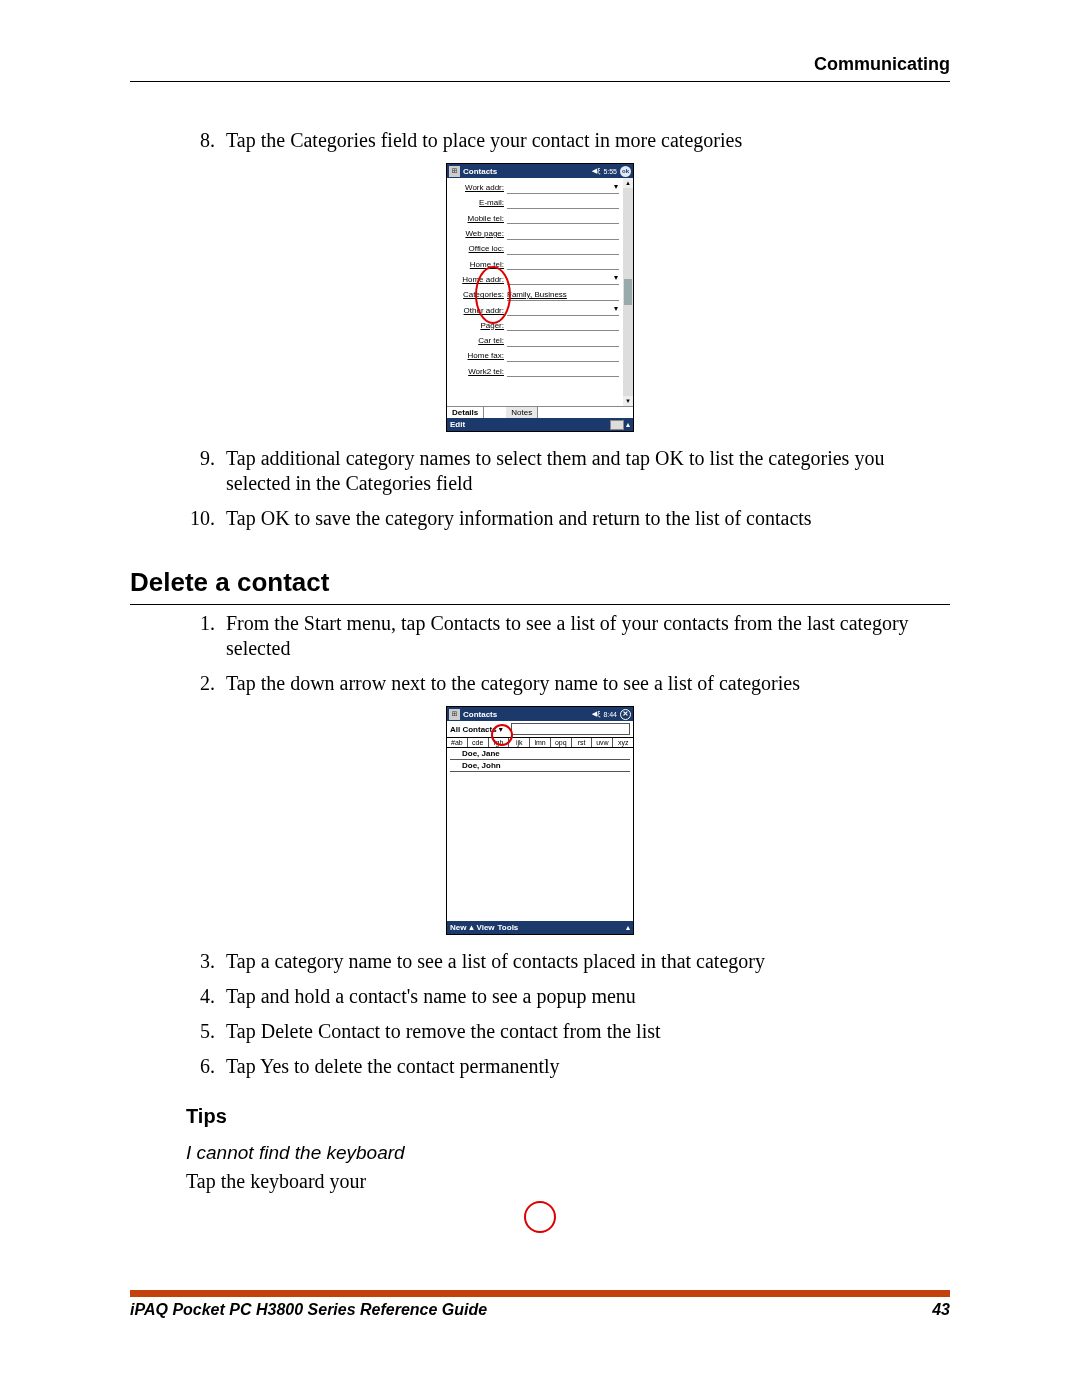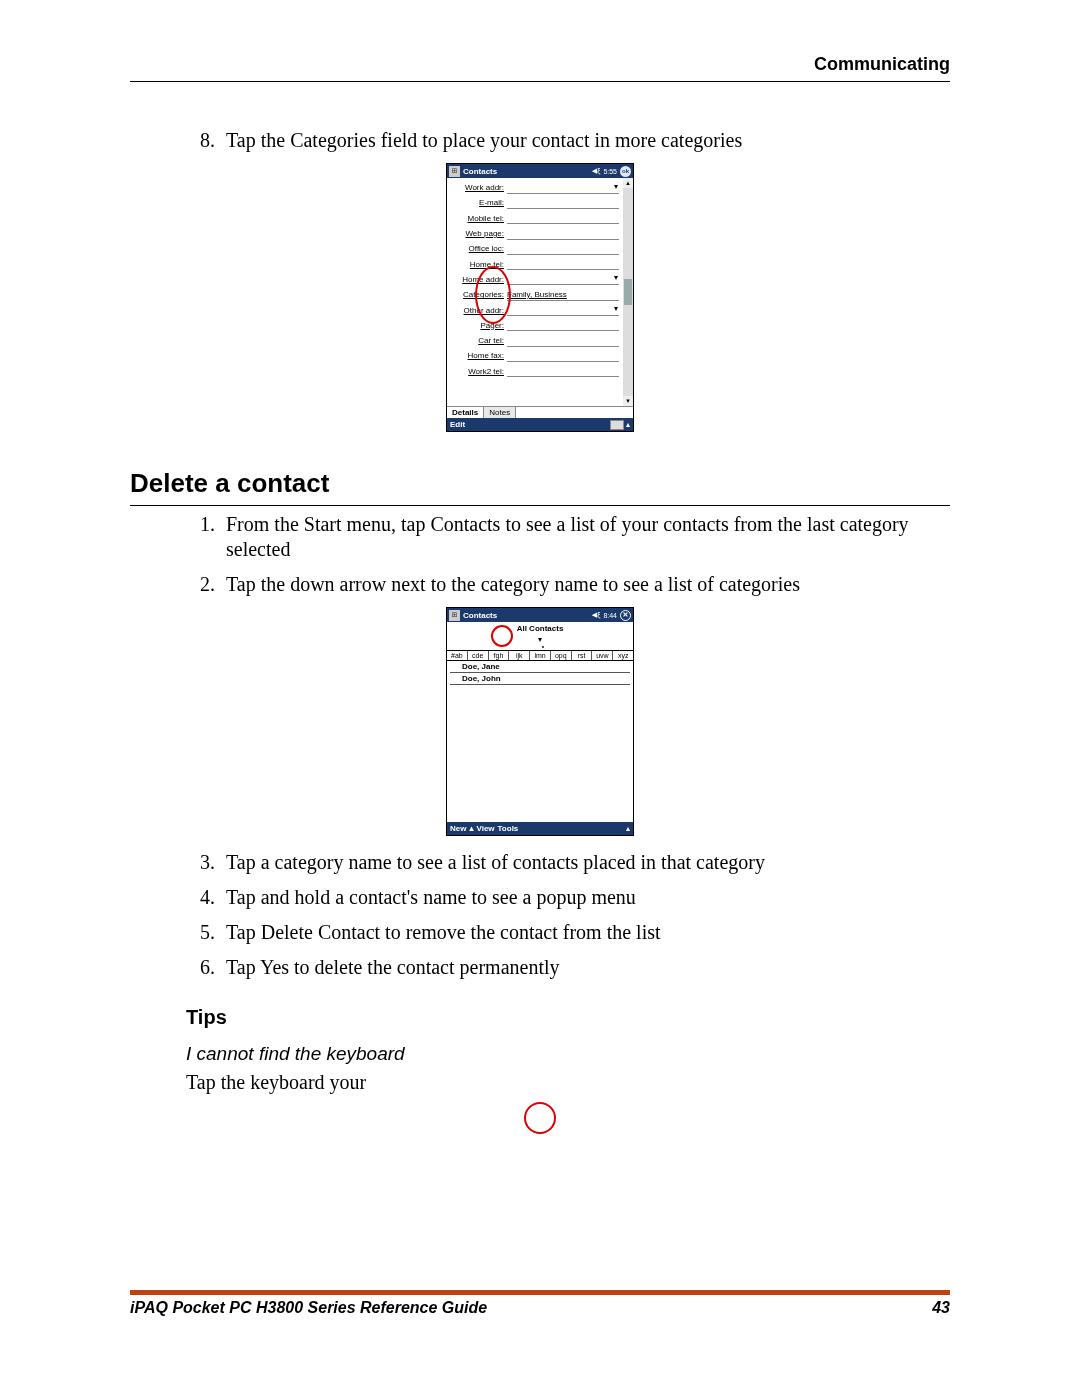--- a/index.html
+++ b/index.html
@@ -112,32 +112,32 @@
   }
   .row .fld.dd::after{
     content:"▾"; position:absolute; right:1px; top:0; font-size:8px; color:#000;
   }
   .scroll {
     position:absolute; right:0; top:0; width:10px; height:100%; background:#ddd;
     display:flex; flex-direction:column; justify-content:space-between; align-items:center;
   }
   .scroll .arrow { width:10px; height:10px; background:#eee; font-size:7px; text-align:center; line-height:10px;}
   .scroll .thumb { width:8px; height:26px; background:#9aa; }
-  .tabs { display:flex; border-top:1px solid #888; }
+  .tabs { display:flex; border-top:1px solid #888;gap:22px; }
   .tabs .tab { border-right:1px solid #888; padding:1px 5px; font-size:8px; }
   .tabs .tab.active { background:#fff; font-weight:bold;}
   .tabs .tab:not(.active){ background:#e8e8e8;}
   .bottombar { background:#1b3a6b; color:#fff; display:flex; align-items:center; height:13px; padding:0 3px; justify-content:space-between;}
   .bottombar .kbd { width:14px; height:10px; background:#ddd; border:1px solid #888;}
   .red-oval {
     position:absolute; border:2px solid #d00; border-radius:50%;
   }
 
   
-  .catrow { display:flex; align-items:center; padding:2px 3px; gap:2px;flex-direction:column;}
+  .catrow { display:flex; align-items:center; padding:2px 3px; gap:2px;}
   .catrow .sel { font-weight:bold; font-size:8px; }
   .catrow .arrow { font-size:8px; }
   .catrow .search {
     flex:1; height:12px; border:1px solid #555; margin-left:6px;
   }
   .alpha { display:flex; border-top:1px solid #000; border-bottom:1px solid #000;}
   .alpha span { flex:1; text-align:center; font-size:7px; border-right:1px solid #555; padding:1px 0;}
   .alpha span:last-child{border-right:none;}
   .names { padding:0 3px; }
   .names div { border-bottom:1px solid #555; font-size:8px; font-weight:bold; padding:1px 12px;}
@@ -146,21 +146,21 @@
   .bottombar2 .menus { display:flex; gap:3px; font-size:8px; font-weight:bold;}
   .bottombar2 .menus span:first-child{font-weight:bold;}
 
   .empty-circle {
     width:32px; height:32px; border:2px solid #d00; border-radius:50%;
     margin:8px auto 0 auto;
   }
 
   .footer {
     position:absolute; left:130px; width:820px; top:1290px;
-    border-top:5px solid #c2410c; padding-top:4px;
+    border-top:7px solid #c2410c; padding-top:4px;
     display:flex; justify-content:space-between;
     font-family: Arial, Helvetica, sans-serif;
     font-style: italic; font-weight:bold; font-size:16px;gap:6px;
   }
 </style>
 </head>
 <body>
 
 <div class="page">
   <div class="running-head">Communicating</div>
@@ -245,20 +245,24 @@
     </div>
     <div class="bottombar">
       <span style="font-weight:bold;">Edit</span>
       <span style="display:flex;gap:2px;align-items:center;">
         <span class="kbd"></span>
         <span>▴</span>
       </span>
     </div>
   </div>
 
+  <ol class="main-list" start="9">
+    <li>Tap additional category names to select them and tap OK to list the categories you selected in the Categories field</li>
+    <li>Tap OK to save the category information and return to the list of contacts</li>
+  </ol>
 
   <h2 class="section">Delete a contact</h2>
 
 
   <ol class="main-list" start="1">
     <li>From the Start menu, tap Contacts to see a list of your contacts from the last category selected</li>
     <li>Tap the down arrow next to the category name to see a list of categories</li>
   </ol>
 
   <div class="device">

